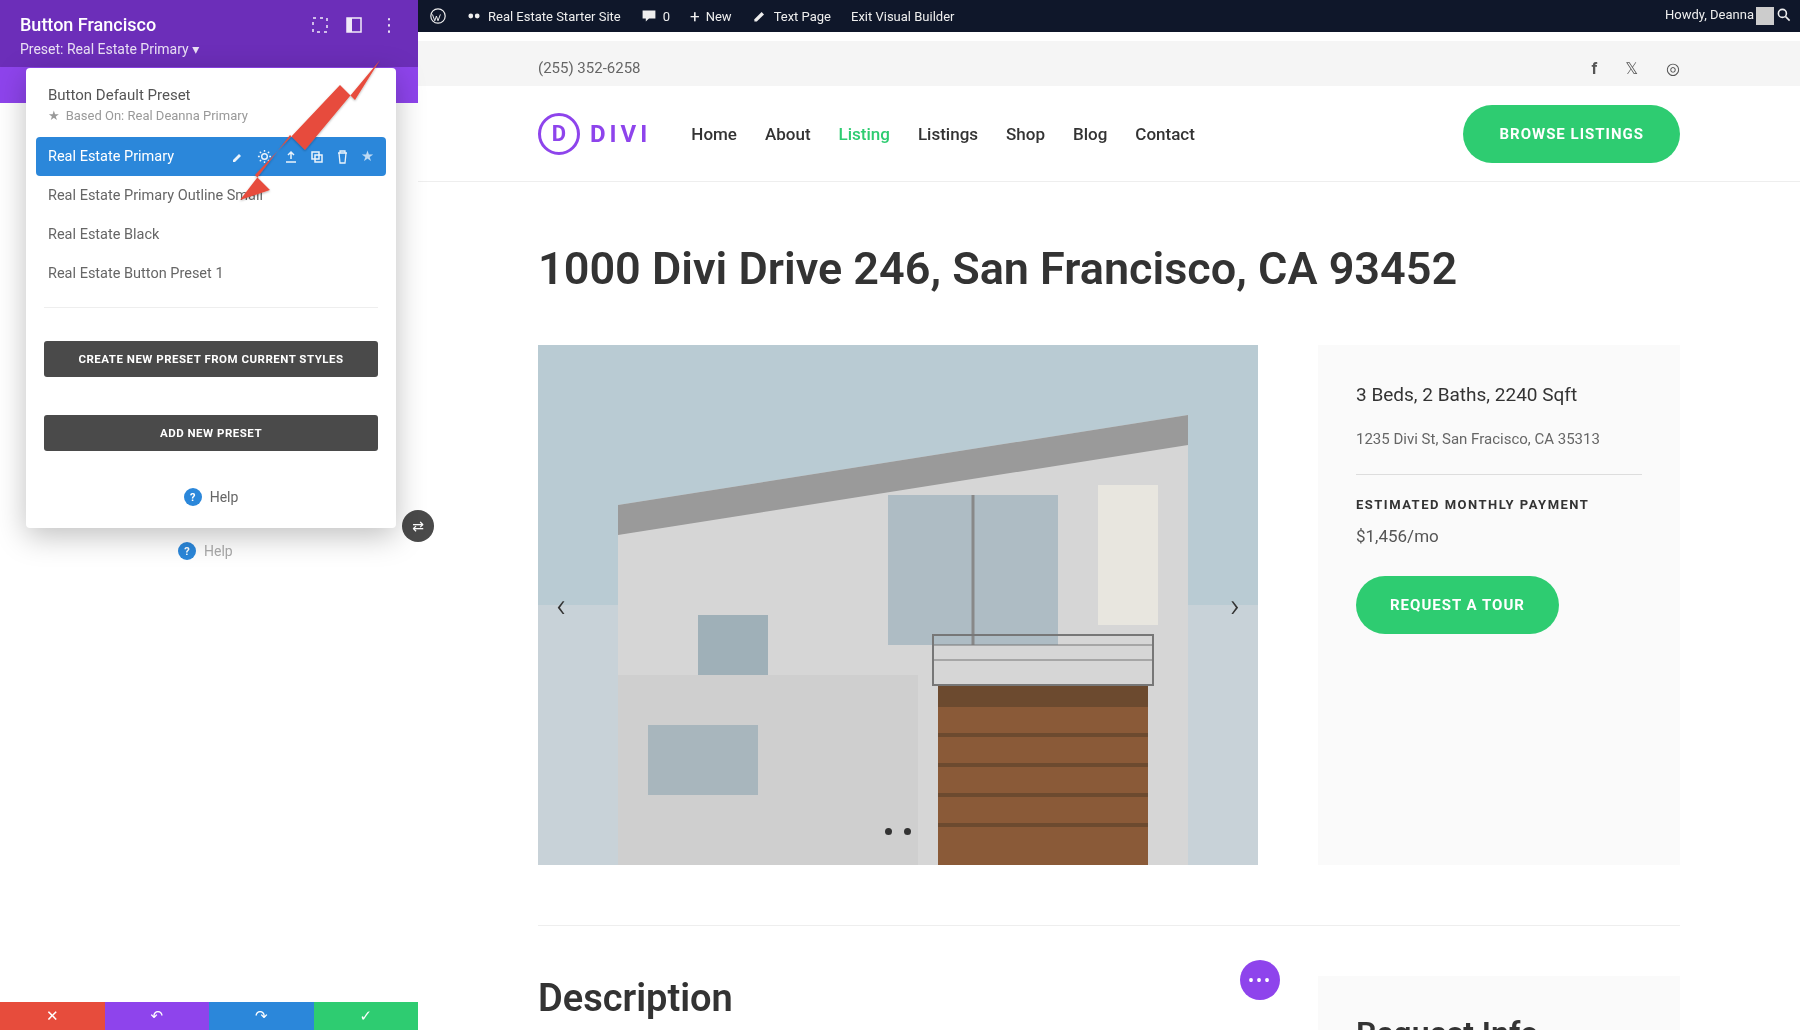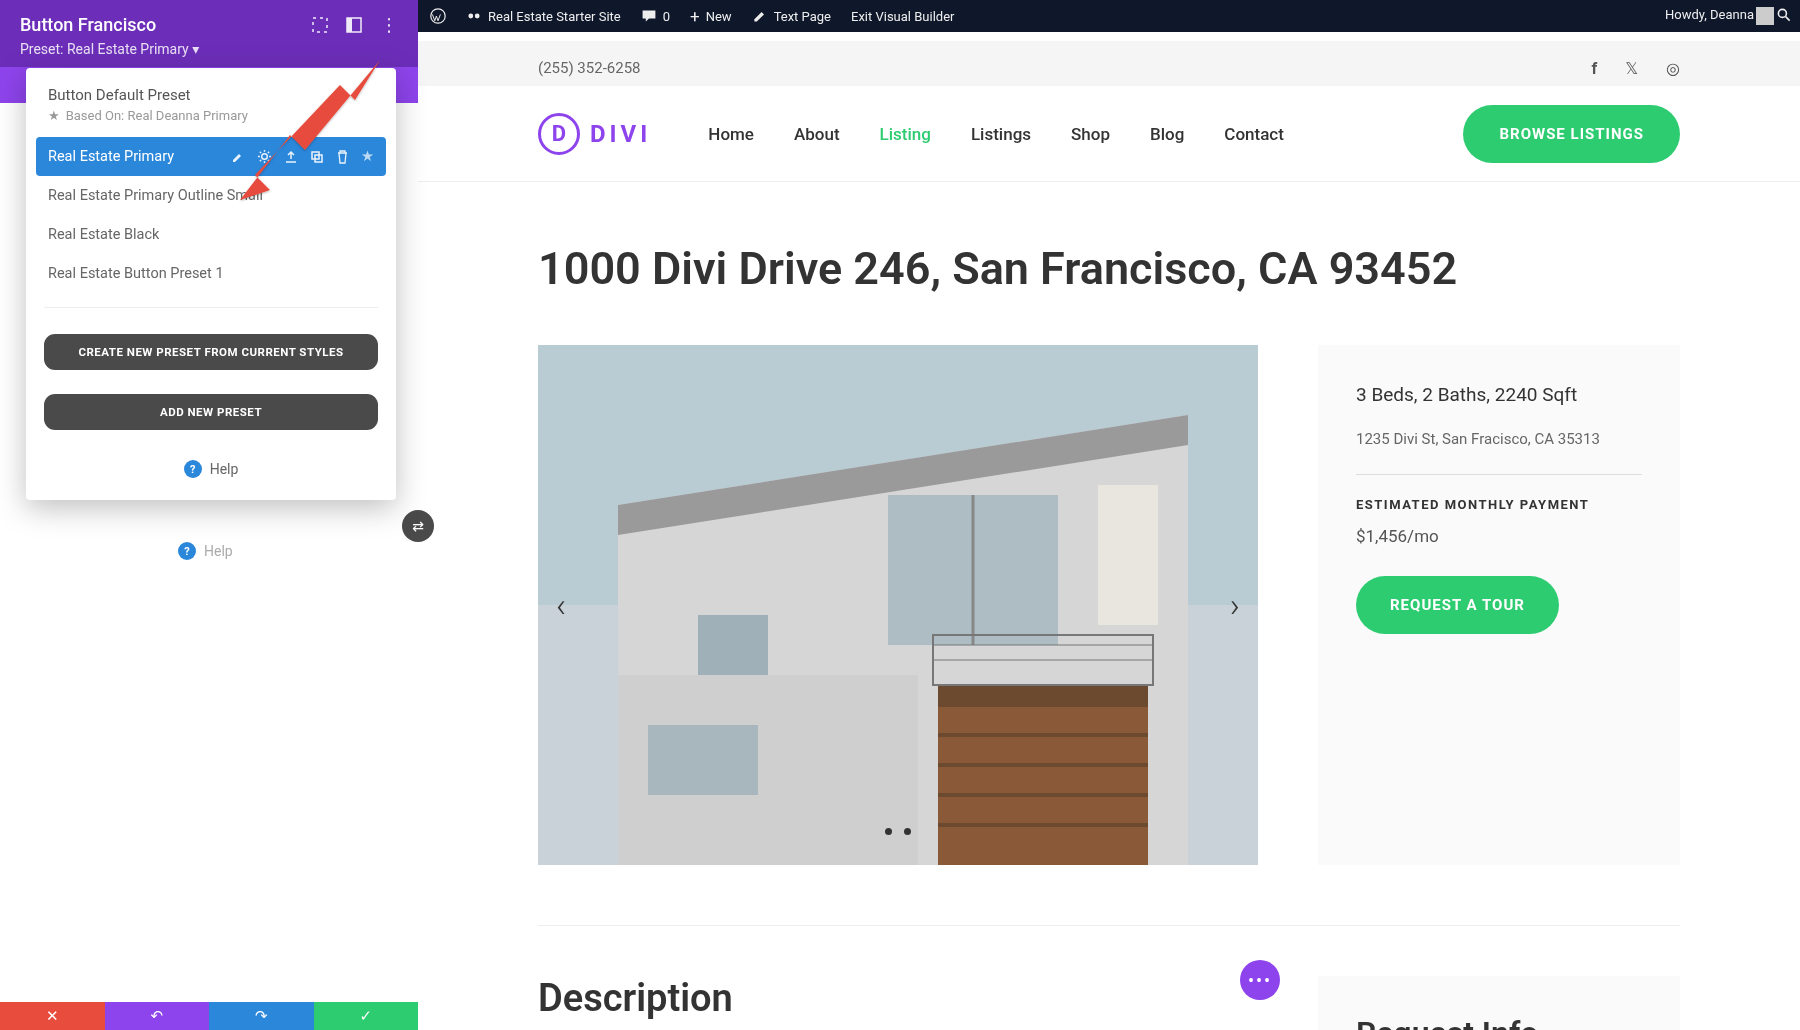--- a/index.html
+++ b/index.html
@@ -16,21 +16,21 @@
 
 .top-strip{position:absolute;left:418px;right:0;top:41px;height:54px;background:#f5f5f5;display:flex;align-items:center;padding:0 120px}
 .phone{color:#666;font-size:15px}
 .socials{margin-left:auto;display:flex;gap:28px}
 .socials span{color:#555;font-size:16px;cursor:pointer}
 
 
 .main-nav{position:absolute;left:418px;right:0;top:86px;height:96px;border-bottom:1px solid #eee;display:flex;align-items:center;padding:0 120px;background:#fff}
 .logo{display:flex;align-items:center;gap:10px;color:#8e44ec;font-size:24px;font-weight:700;letter-spacing:4px}
 .logo-mark{width:42px;height:42px;border:3px solid #8e44ec;border-radius:50%;display:flex;align-items:center;justify-content:center;font-size:22px;font-weight:700;letter-spacing:0}
-.nav-links{display:flex;gap:40px;margin-left:57px}
+.nav-links{display:flex;gap:28px;margin-left:40px}
 .nav-links a{color:#333;font-size:17px;text-decoration:none;font-weight:500}
 .nav-links a.active{color:#2ecc71}
 .browse-btn{margin-left:auto;background:#2ecc71;color:#fff;border:none;padding:20px 36px;border-radius:40px;font-size:15px;font-weight:700;letter-spacing:1px;cursor:pointer}
 
 
 .page{position:absolute;left:418px;right:0;top:182px;bottom:0;padding:60px 120px 0;overflow:hidden}
 .page h1{font-size:45px;font-weight:600;color:#333;margin-bottom:50px}
 .content-row{display:flex;gap:60px}
 .gallery{width:720px;height:520px;position:relative;background:linear-gradient(180deg,#b8c8d0 0%,#d0d8dc 40%,#e8e8e8 100%);overflow:hidden}
 .gallery .arrow{position:absolute;top:50%;transform:translateY(-50%);font-size:34px;color:#333;cursor:pointer;z-index:5;font-weight:300}
@@ -67,21 +67,21 @@
 
 
 .dropdown{position:absolute;left:26px;top:68px;width:370px;background:#fff;box-shadow:0 8px 30px rgba(0,0,0,.25);border-radius:4px;padding:18px 0 22px;z-index:50}
 .dd-title{padding:0 22px 4px;font-size:15px;color:#555;font-weight:400}
 .dd-based{padding:0 22px 14px;font-size:13px;color:#999;display:flex;align-items:center;gap:6px}
 .dd-item{padding:11px 22px;font-size:14.5px;color:#666;cursor:pointer}
 .dd-item.active{background:#2b87da;color:#fff;display:flex;align-items:center;border-radius:4px;margin:0 10px;padding:11px 12px}
 .dd-item.active .tools{margin-left:auto;display:flex;gap:12px;align-items:center}
 .dd-item.active .tools span{opacity:.9;cursor:pointer;display:flex}
 .dd-divider{height:1px;background:#eee;margin:14px 18px}
-.dd-btn{margin:12px 18px;background:#4a4a4a;color:#fff;border:none;padding:11px;width:calc(100% - 36px);font-size:11.5px;font-weight:700;letter-spacing:.5px;cursor:pointer;border-radius:11px}
+.dd-btn{margin:19px 18px;background:#4a4a4a;color:#fff;border:none;padding:11px;width:calc(100% - 36px);font-size:11.5px;font-weight:700;letter-spacing:.5px;cursor:pointer;border-radius:3px}
 .dd-help{display:flex;align-items:center;justify-content:center;gap:8px;margin-top:18px;color:#666;font-size:14px}
 .dd-help .q{width:18px;height:18px;border-radius:50%;background:#2b87da;color:#fff;display:flex;align-items:center;justify-content:center;font-size:11px;font-weight:700}
 
 
 .behind-help{position:absolute;left:178px;top:542px;color:#aaa;font-size:14px;display:flex;align-items:center;gap:8px}
 .behind-help .q{width:18px;height:18px;border-radius:50%;background:#2b87da;color:#fff;display:flex;align-items:center;justify-content:center;font-size:11px;font-weight:700}
 .behind-field{position:absolute;left:30px;top:128px;right:28px;height:36px;border:1px solid #ddd;border-radius:3px;background:#f9f9f9}
 .behind-field span{position:absolute;right:12px;top:8px;color:#888;font-size:13px}
 .behind-dots{position:absolute;right:16px;top:188px;color:#8e44ec;font-size:16px;cursor:pointer}
 

